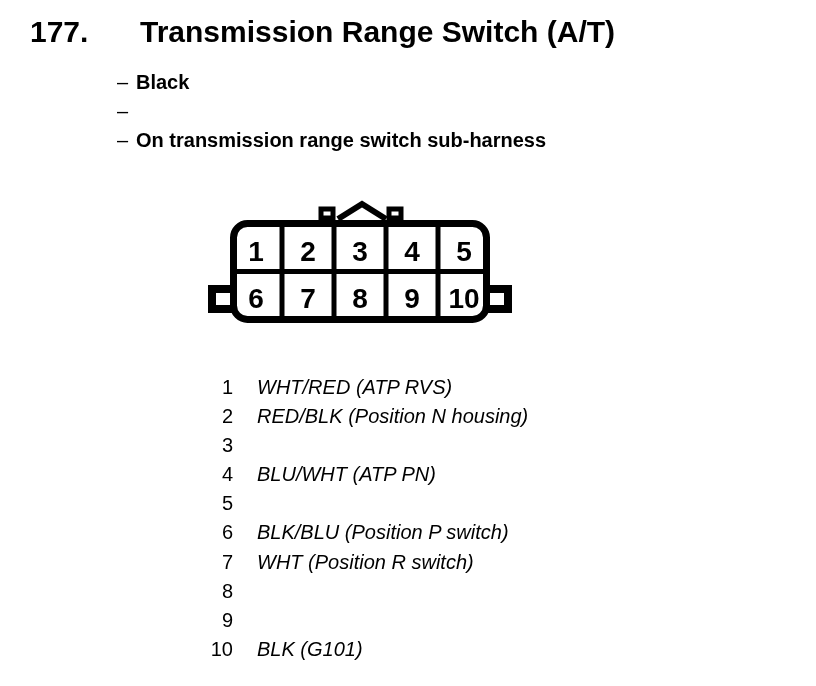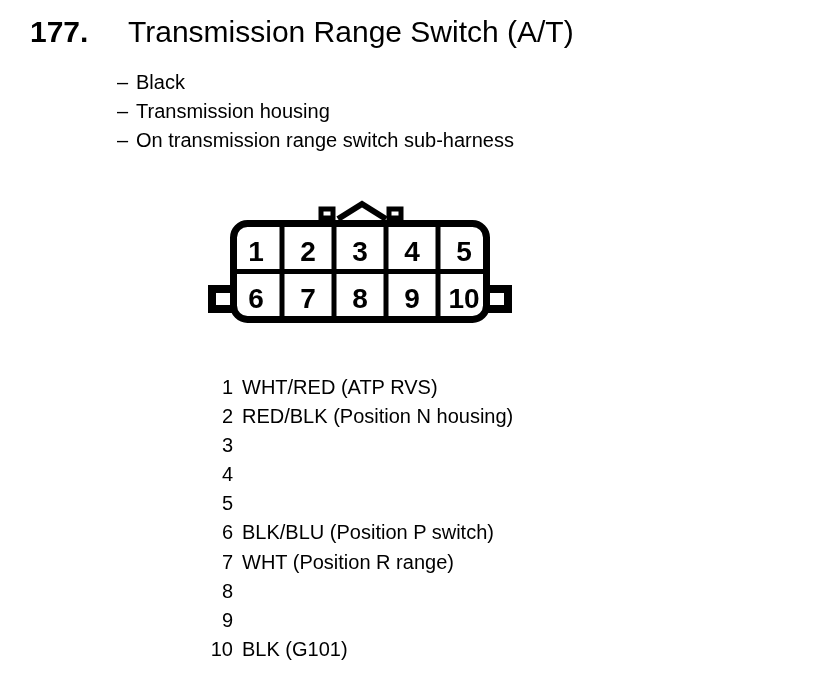--- a/index.html
+++ b/index.html
@@ -17,55 +17,55 @@
     position: absolute;
     left: 30px;
     top: 14px;
     font-size: 30px;
     font-weight: bold;
     line-height: 36px;
     white-space: nowrap;
   }
   .section-title {
     position: absolute;
-    left: 128px;
+    left: 140px;
     top: 14px;
     font-size: 30px;
-    font-weight: normal;
+    font-weight: bold;
     line-height: 36px;
     white-space: nowrap;
   }
   .notes {
     position: absolute;
     left: 117px;
     top: 68px;
     font-size: 20px;
     line-height: 29px;
   }
   .note-row { display: flex; }
   .note-dash { width: 19px; flex: 0 0 19px; }
-  .note-text { white-space: nowrap; }
+  .note-text { white-space: nowrap; font-weight: bold; }
   .connector-figure {
     position: absolute;
     left: 190px;
     top: 190px;
     width: 330px;
     height: 140px;
   }
   .connector-figure svg { display: block; }
   .pinout {
     position: absolute;
     left: 190px;
     top: 373px;
     font-size: 20px;
     line-height: 29.1px;
   }
   .pin-row { display: flex; }
   .pin-num { width: 43px; flex: 0 0 43px; text-align: right; }
-  .pin-label { margin-left: 9px; white-space: nowrap; }
+  .pin-label { margin-left: 24px; white-space: nowrap; font-style: italic; }
   .svg-pin-text {
     font-family: "Liberation Sans", sans-serif;
     font-size: 28px;
     font-weight: bold;
     fill: #000000;
   }
 </style>
 </head>
 <body>
 
@@ -74,21 +74,20 @@
   <span class="section-number">177.</span>
   <span class="section-title">Transmission Range Switch (A/T)</span>
 
   <div class="notes">
     <div class="note-row">
       <span class="note-dash">–</span>
       <span class="note-text">Black</span>
     </div>
     <div class="note-row">
       <span class="note-dash">–</span>
-      <span class="note-text">Transmission housing</span>
     </div>
     <div class="note-row">
       <span class="note-dash">–</span>
       <span class="note-text">On transmission range switch sub-harness</span>
     </div>
   </div>
 
   <div class="connector-figure">
     <svg width="330" height="140" viewBox="190 190 330 140" xmlns="http://www.w3.org/2000/svg">
 
@@ -129,31 +128,32 @@
     </div>
     <div class="pin-row">
       <span class="pin-num">2</span>
       <span class="pin-label">RED/BLK (Position N housing)</span>
     </div>
     <div class="pin-row">
       <span class="pin-num">3</span>
     </div>
     <div class="pin-row">
       <span class="pin-num">4</span>
+      <span class="pin-label">BLU/WHT (ATP PN)</span>
     </div>
     <div class="pin-row">
       <span class="pin-num">5</span>
     </div>
     <div class="pin-row">
       <span class="pin-num">6</span>
       <span class="pin-label">BLK/BLU (Position P switch)</span>
     </div>
     <div class="pin-row">
       <span class="pin-num">7</span>
-      <span class="pin-label">WHT (Position R range)</span>
+      <span class="pin-label">WHT (Position R switch)</span>
     </div>
     <div class="pin-row">
       <span class="pin-num">8</span>
     </div>
     <div class="pin-row">
       <span class="pin-num">9</span>
     </div>
     <div class="pin-row">
       <span class="pin-num">10</span>
       <span class="pin-label">BLK (G101)</span>

